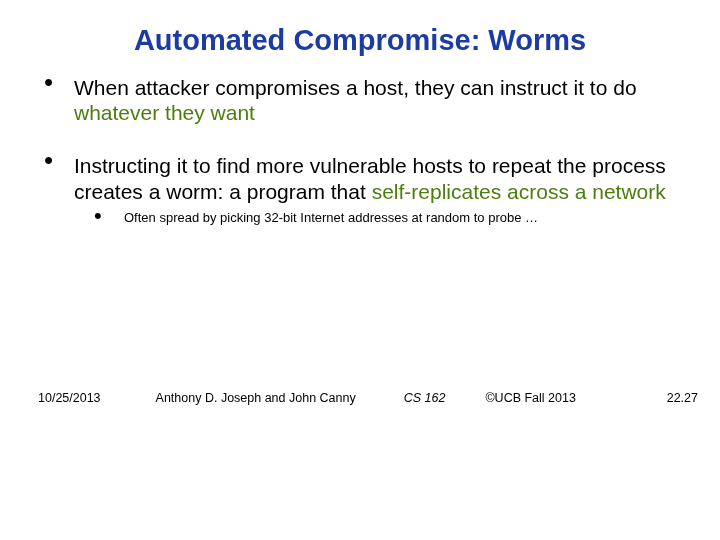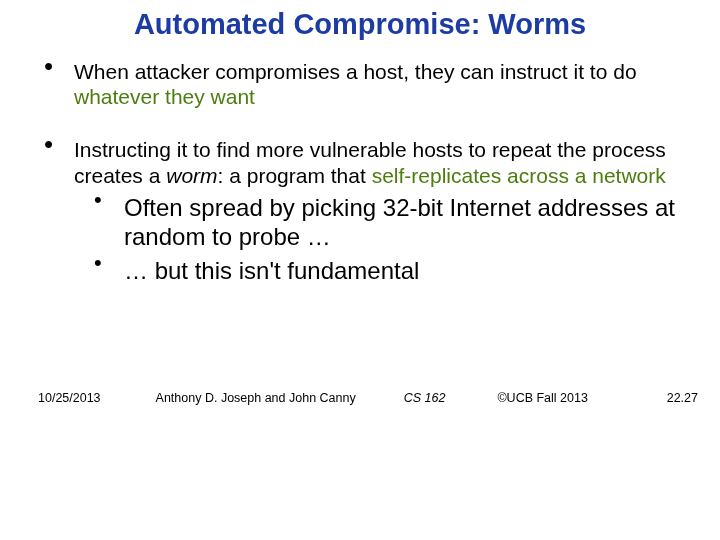--- a/index.html
+++ b/index.html
@@ -10,21 +10,21 @@
     background: #ffffff;
     font-family: Arial, Helvetica, sans-serif;
     color: #000000;
     overflow: hidden;
   }
   .slide {
     position: relative;
     width: 720px;
     height: 421px;
     box-sizing: border-box;
-    padding: 8px 30px 0 30px;
+    padding: 24px 30px 0 30px;
   }
   .title {
     text-align: center;
     font-weight: bold;
     font-size: 29px;
     color: #1d3ca3;
     margin: 0 0 18px 0;
   }
   ul.top {
     list-style: none;
@@ -47,74 +47,72 @@
     line-height: 1;
   }
   ul.sub {
     list-style: none;
     margin: 6px 0 0 0;
     padding: 0 0 0 20px;
   }
   ul.sub > li {
     position: relative;
     padding-left: 30px;
-    font-size: 24px;
+    font-size: 13px;
     line-height: 1.2;
     margin-top: 6px;
   }
   ul.sub > li::before {
     content: "•";
     position: absolute;
     left: 0;
     top: -5px;
     font-size: 22px;
     line-height: 1;
   }
   .emph-red {
     color: #4d7c0f;
   }
   .italic {
-    font-style: italic;
   }
   .footer {
     position: absolute;
     left: 8px;
     bottom: 16px;
     width: 720px;
     box-sizing: border-box;
     padding: 0 30px;
     font-size: 12.5px;
     color: #000;
     display: flex;
     align-items: baseline;
   }
   .footer .date   { flex: 0 0 auto; margin-right: 55px; }
   .footer .authors{ flex: 0 0 auto; margin-right: 48px; }
   .footer .course { flex: 0 0 auto; margin-right: 40px; font-style: italic; }
-  .footer .copy   { flex: 0 0 auto; margin-left: 12px; }
+  .footer .copy   { flex: 0 0 auto; }
   .footer .pagenum{ margin-left: auto; }
 </style>
 </head>
 <body>
 
 <div class="slide">
 
   <h1 class="title">Automated Compromise: Worms</h1>
 
   <ul class="top">
 
     <li>
       <span>When attacker compromises a host, they can instruct it to do </span><span class="emph-red">whatever they want</span>
     </li>
 
     <li>
       <span>Instructing it to find more vulnerable hosts to repeat the process creates a </span><span class="italic">worm</span><span>: a program that </span><span class="emph-red">self-replicates </span><span class="emph-red">across a network</span>
       <ul class="sub">
         <li>Often spread by picking 32-bit Internet addresses at random to probe …</li>
-        <li>… but this isn't fundamental</li>
       </ul>
     </li>
 
 
   </ul>
 
   <div class="footer">
     <span class="date">10/25/2013</span>
     <span class="authors">Anthony D. Joseph and John Canny</span>
     <span class="course">CS 162</span>

